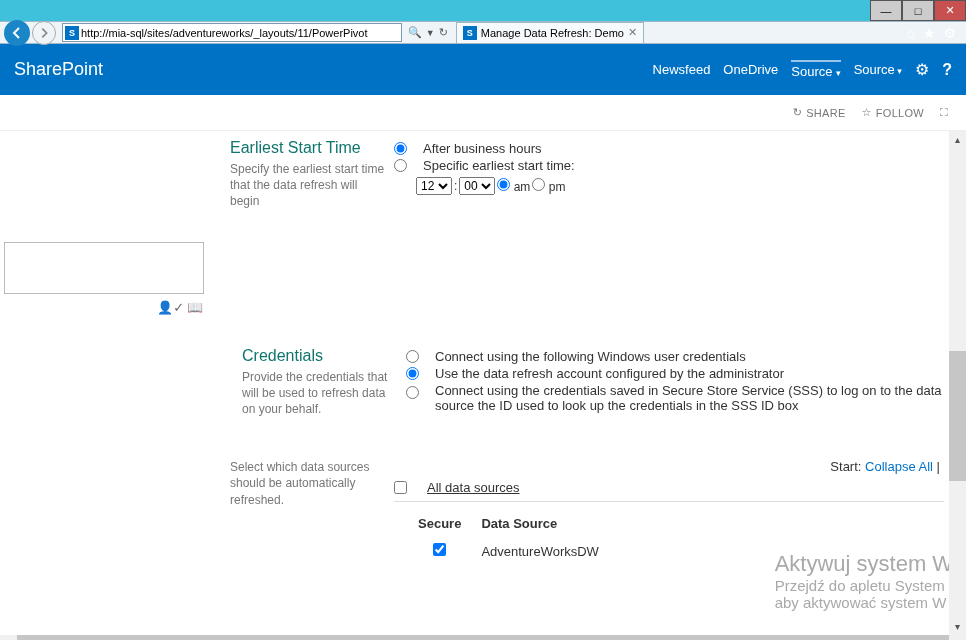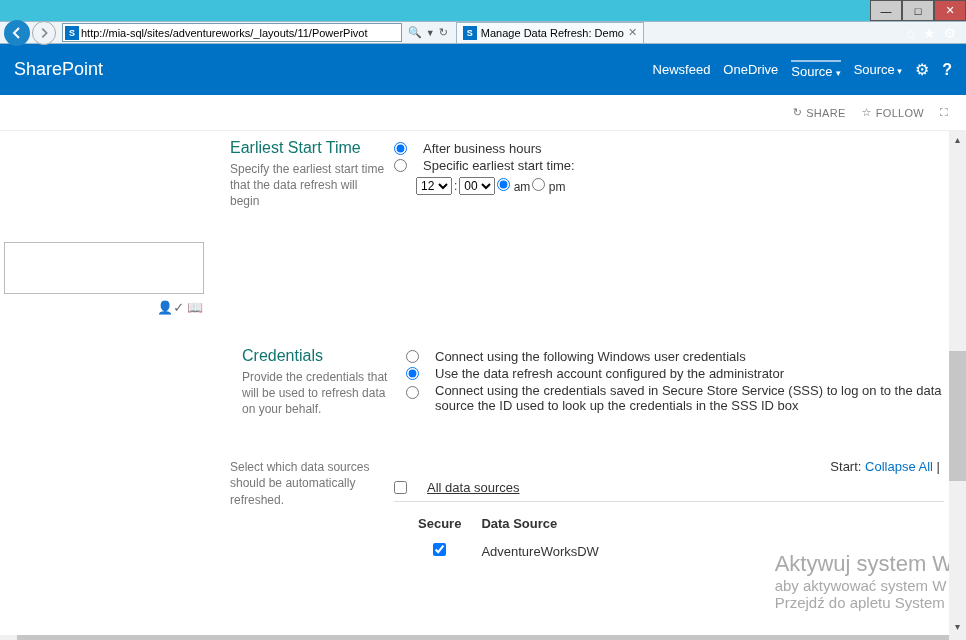--- a/index.html
+++ b/index.html
@@ -221,22 +221,22 @@
             <td style="text-align:center;"><input type="checkbox" checked="" style=""></td>
             <td>AdventureWorksDW</td>
           </tr>
         </tbody>
           </table>
       </div>
     </div>
 
     <div class="watermark">
       <div class="big">Aktywuj system Wi</div>
+      <div>Przejdź do apletu System</div>
       <div>aby aktywować system W</div>
-      <div>Przejdź do apletu System</div>
     </div>
 
   </div>
 
   <div class="vscroll">
     <div class="arr-up">▴</div>
     <div class="thumb"></div>
     <div class="arr-dn">▾</div>
   </div>
 </div>

